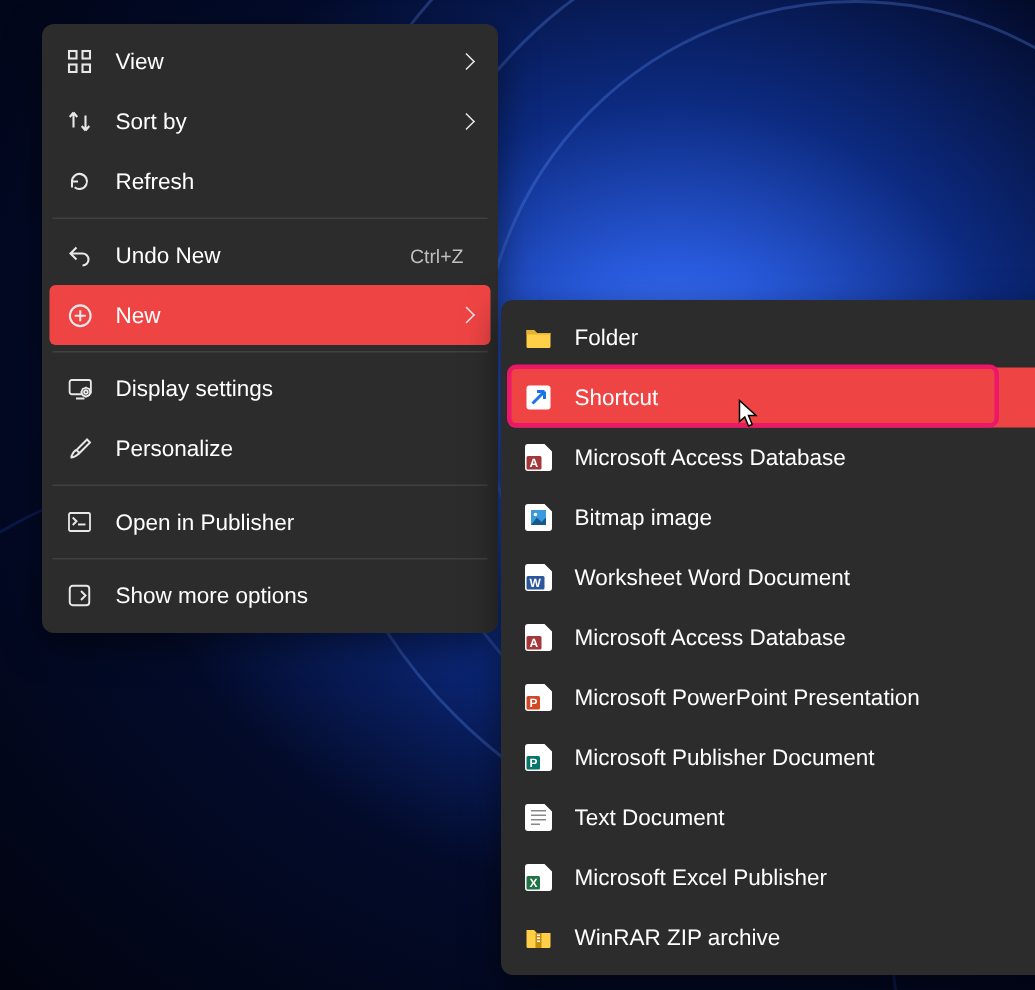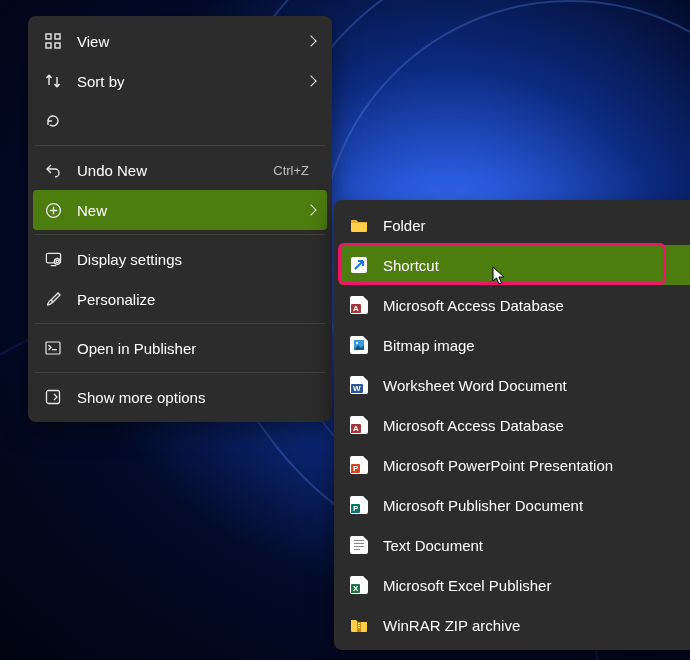--- a/index.html
+++ b/index.html
@@ -35,21 +35,21 @@
 
   .item {
     display: flex;
     align-items: center;
     height: 40px;
     padding: 0 12px 0 10px;
     border-radius: 4px;
     cursor: default;
     position: relative;
   }
-  .item.hover { background: #4d7c0f; }
+  .item.hover { background: #ef4444; }
   .item .icon-slot {
     width: 20px; height: 20px;
     margin-right: 14px;
     display: flex; align-items: center; justify-content: center;
     flex-shrink: 0;
   }
   .item .label { flex: 1; white-space: nowrap; }
   .item .hint { color: #bfbfbf; font-size: 13px; margin-right: 6px; text-align: center; }
   .item .arrow {
     width: 8px; height: 8px;
@@ -129,20 +129,21 @@
     <span class="arrow"></span>
   </div>
 
   <div class="item">
     <span class="icon-slot">
       <svg width="16" height="16" viewBox="0 0 16 16" fill="none" stroke="#e8e8e8" stroke-width="1.4">
         <path d="M3 8 a5 5 0 1 1 1.8 3.8"></path>
           <path d="M3 12 L3 8 L7 8" fill="none"></path>
       </svg>
     </span>
+    <span class="label">Refresh</span>
   </div>
 
   <div class="sep"></div>
 
   <div class="item">
     <span class="icon-slot">
       <svg width="16" height="16" viewBox="0 0 16 16" fill="none" stroke="#e8e8e8" stroke-width="1.4">
         <path d="M6 3 L2 7 L6 11"></path>
           <path d="M2 7 L10 7 a4 4 0 0 1 0 8" fill="none"></path>
       </svg>

